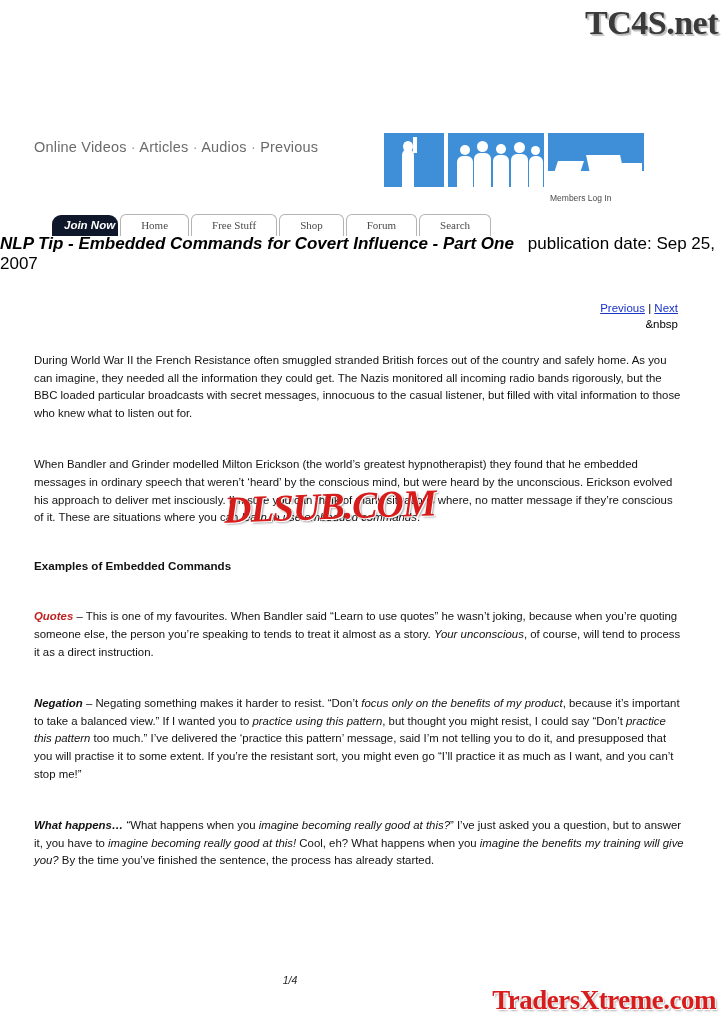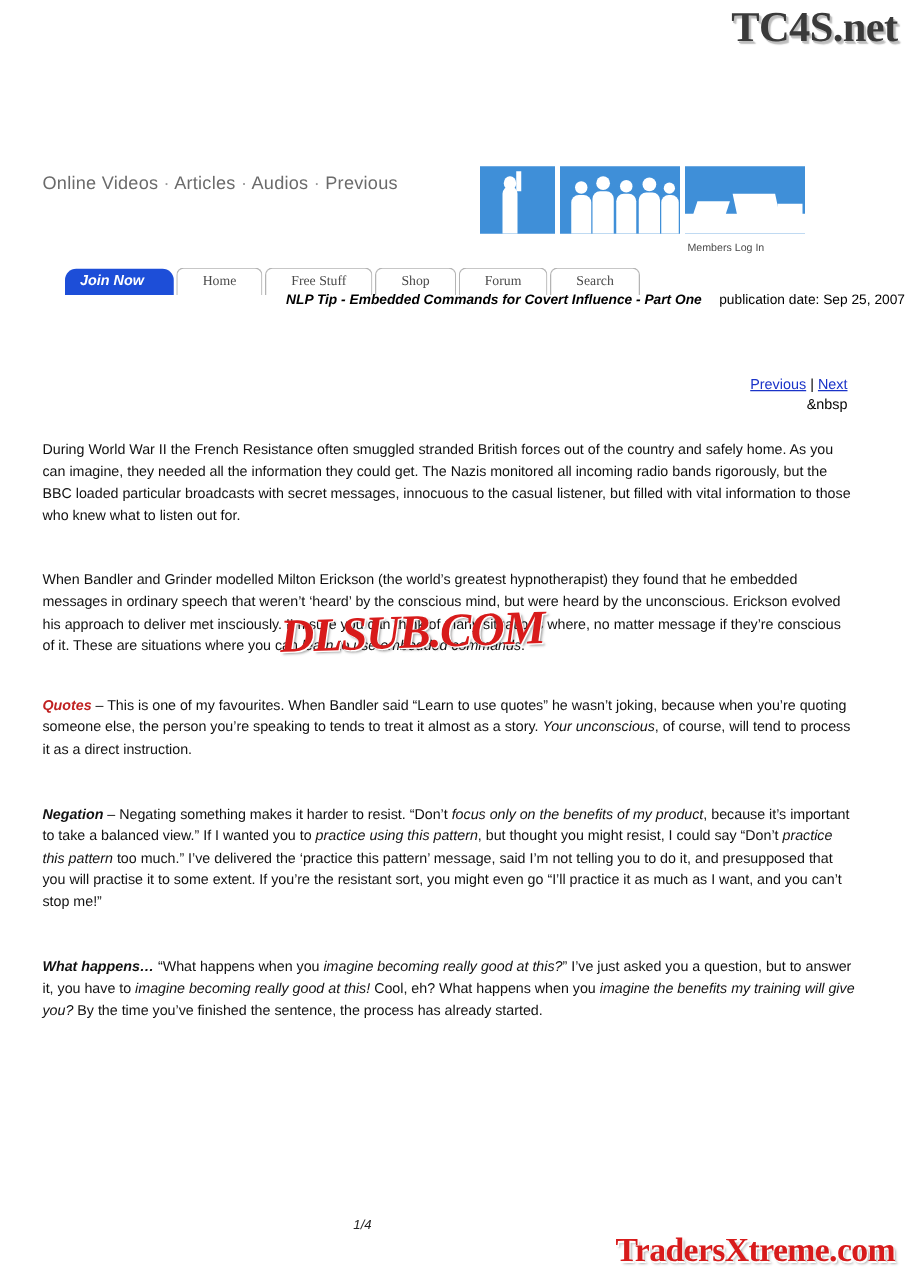--- a/index.html
+++ b/index.html
@@ -112,26 +112,26 @@
   
   .navbar {
     position: absolute;
     left: 52px;
     top: 214px;
     display: flex;
     align-items: flex-end;
     gap: 2px;
   }
   .nav-join {
-    background: #1d4ed8;
+    background: #0f172a;
     color: #ffffff;
     font-size: 11.5px;
     font-weight: bold;
     font-style: italic;
-    padding: 4px 24px 5px 12px;
+    padding: 4px 3px 5px 12px;
     border-radius: 9px 9px 0 0;
     white-space: nowrap;
   }
   .nav-tab {
     background: #ffffff;
     border: 1px solid #b4b4b4;
     border-bottom: none;
     border-radius: 6px 6px 0 0;
     font-size: 11px;
     color: #4b4b4b;
@@ -139,22 +139,22 @@
     white-space: nowrap;
     font-family: "Liberation Serif", serif;
   }
 
   
   .title-row {
     position: absolute;
     left: 0;
     top: 234px;
     width: 724px;
-    text-align: right;
-    font-size: 11px;
+    text-align: left;
+    font-size: 17px;
   }
   .title-row .doc-title {
     font-weight: bold;
     font-style: italic;
     color: #000;
   }
   .title-row .pubdate {
     font-weight: normal;
     font-style: normal;
     margin-left: 14px;
@@ -311,20 +311,21 @@
   <a href="#">Next</a>
 </div>
 <div class="nbsp-line">&amp;nbsp</div>
 
 <div class="content">
 
   <p><span>During World War II the French Resistance often smuggled stranded British forces out of the country and safely home. As you can imagine, they needed all the information they could get. The Nazis monitored all incoming radio bands rigorously, but the BBC loaded particular broadcasts with secret messages, innocuous to the casual listener, but filled with vital information to those who knew what to listen out for.</span></p>
 
   <p class="tight"><span>When Bandler and Grinder modelled Milton Erickson (the world’s greatest hypnotherapist) they found that he embedded messages in ordinary speech that weren’t ‘heard’ by the conscious mind, but were heard by the unconscious. Erickson evolved his approach to deliver me</span><span>t i</span><span>nsciously. I’m sure you can think of many situations where, no matte</span><span>r message if they’re conscious of it. These are situations where you can </span><em>learn to use embedded commands</em><span>.</span></p>
 
+  <div class="section-head">Examples of Embedded Commands</div>
 
   <p><span class="lbl-red">Quotes</span><span> – This is one of my favourites. When Bandler said “Learn to use quotes” he wasn’t joking, because when you’re quoting someone else, the person you’re speaking to tends to treat it almost as a story. </span><em>Your unconscious</em><span>, of course, will tend to process it as a direct instruction.</span></p>
 
   <p><span class="lbl">Negation</span><span> – Negating something makes it harder to resist. “Don’t </span><em>focus only on the benefits of my product</em><span>, because it’s important to take a balanced view.” If I wanted you to </span><em>practice using this pattern</em><span>, but thought you might resist, I could say “Don’t </span><em>practice this pattern</em><span> too much.” I’ve delivered the ‘practice this pattern’ message, said I’m not telling you to do it, and presupposed that you will practise it to some extent. If you’re the resistant sort, you might even go “I’ll practice it as much as I want, and you can’t stop me!”</span></p>
 
   <p><span class="lbl">What happens…</span><span> “What happens when you </span><em>imagine becoming really good at this?</em><span>” I’ve just asked you a question, but to answer it, you have to </span><em>imagine becoming really good at this!</em><span> Cool, eh? What happens when you </span><em>imagine the benefits my training will give you?</em><span> By the time you’ve finished the sentence, the process has already started.</span></p>
 
 </div>
 
 <div class="center-watermark">DLSUB.COM</div>

